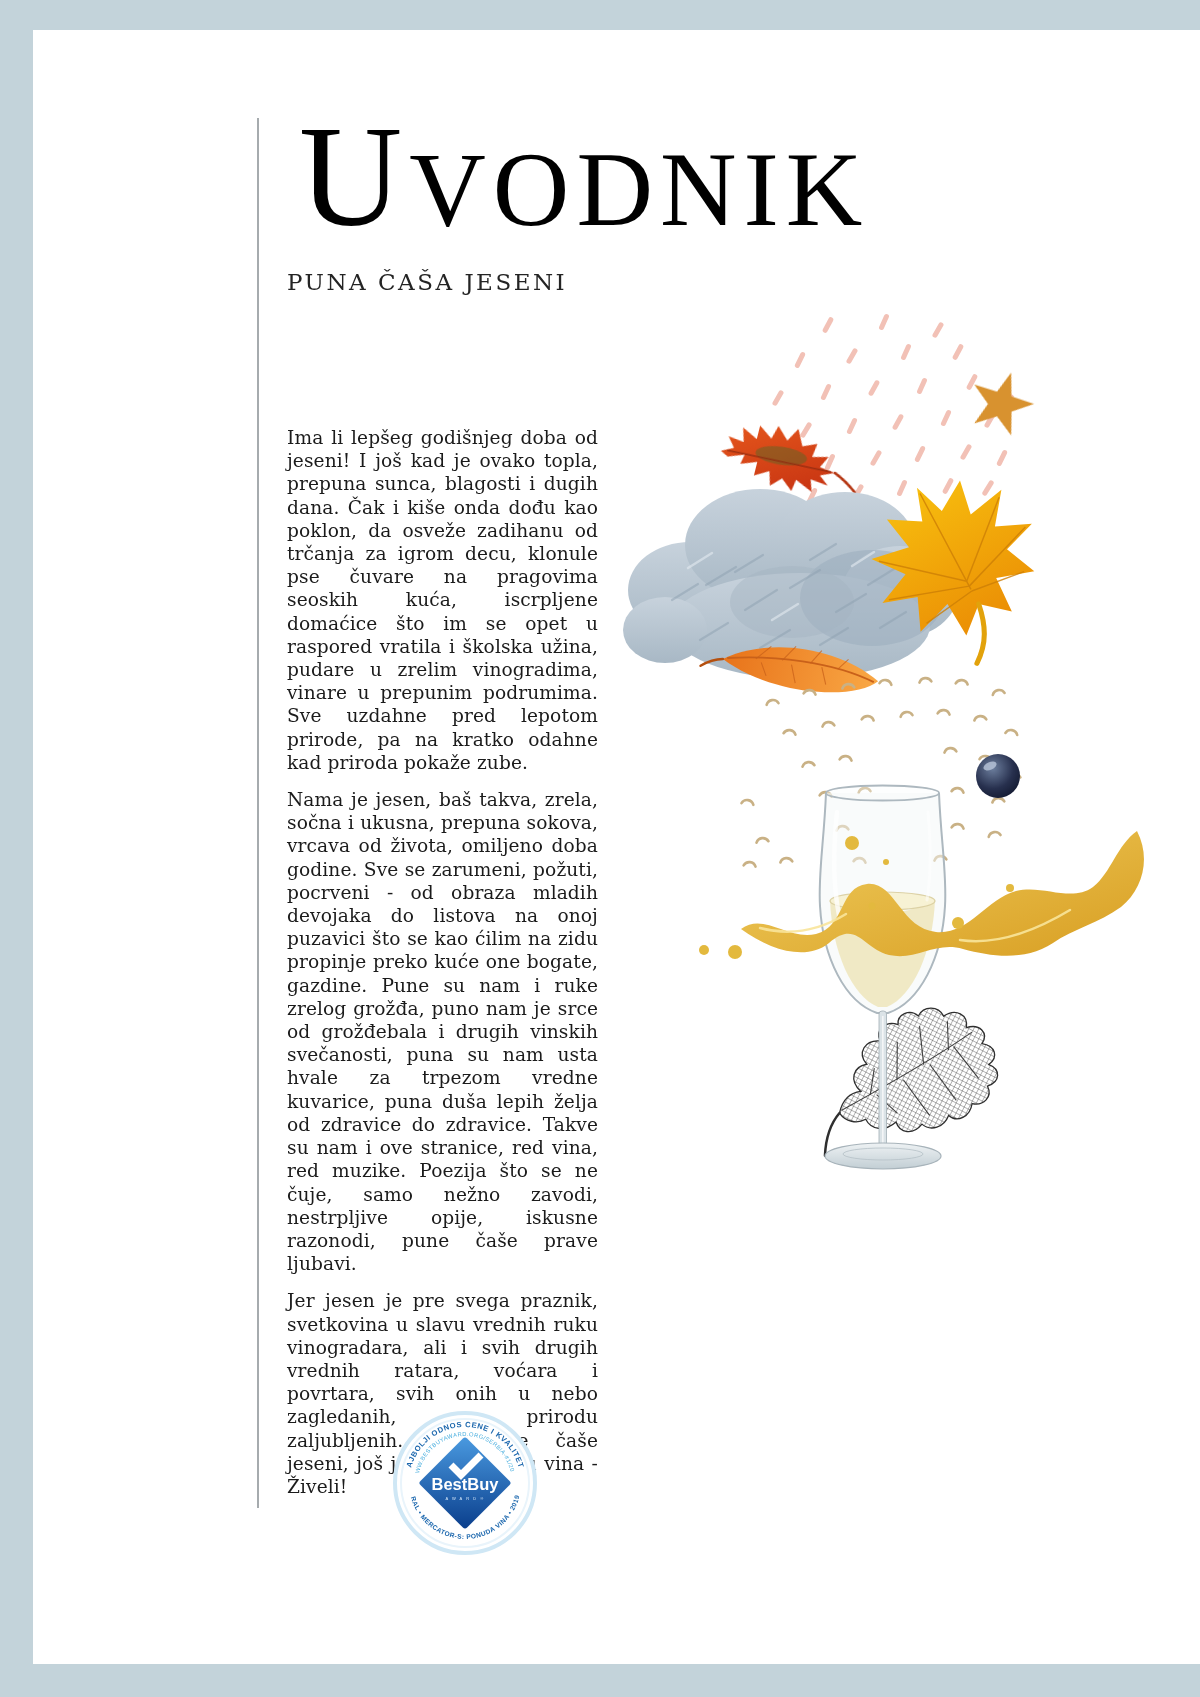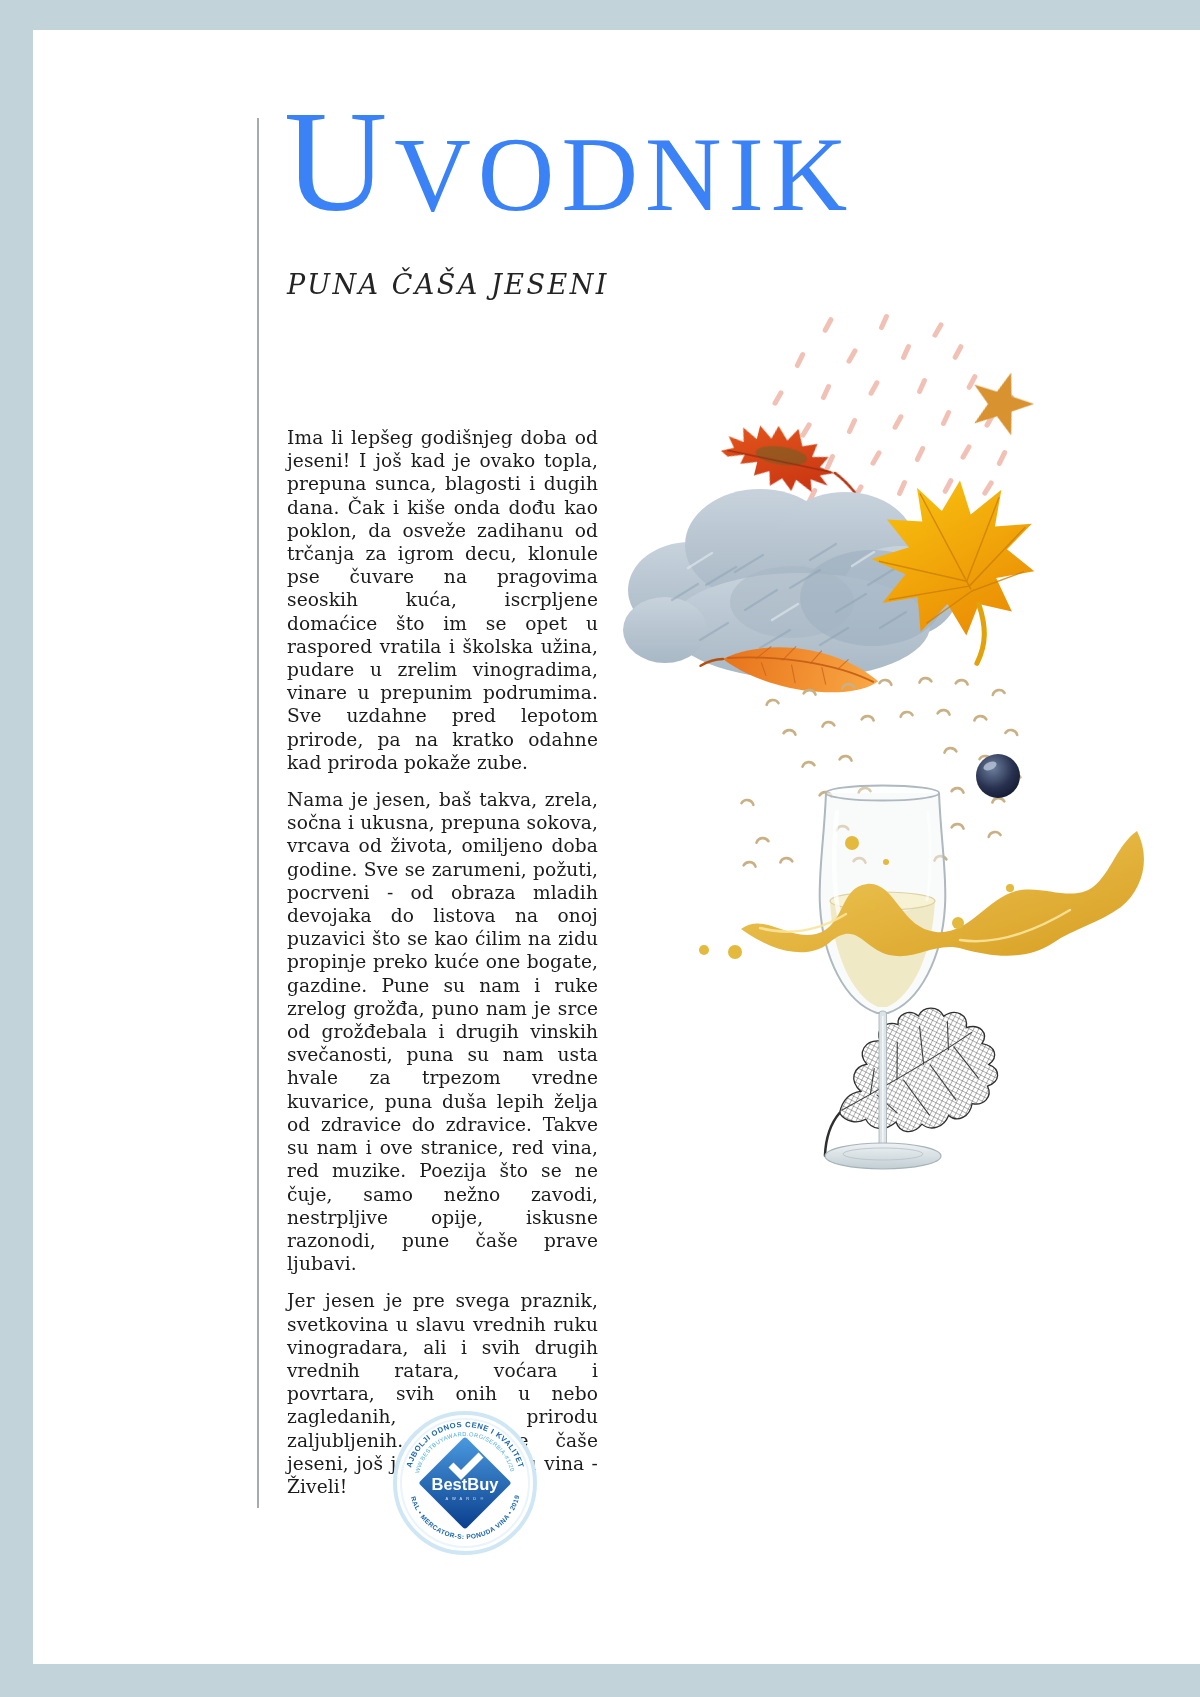--- a/index.html
+++ b/index.html
@@ -3,25 +3,25 @@
 <meta charset="utf-8">
 <style>
   html,body{margin:0;padding:0;background:#ffffff;}
   .page{position:relative;width:1200px;height:1697px;background:#ffffff;overflow:hidden;
         font-family:"DejaVu Serif", serif;color:#1b1b1b;}
   .frame{position:absolute;background:#c3d3da;}
   .frame-top{left:0;top:0;width:1200px;height:30px;}
   .frame-left{left:0;top:0;width:33px;height:1697px;}
   .frame-bottom{left:0;top:1664px;width:1200px;height:33px;}
   .vrule{position:absolute;left:257px;top:118px;width:2px;height:1390px;background:#a6abae;}
-  h1.title{position:absolute;left:284px;top:92px;margin:0;font-family:"Liberation Serif", serif;
-           font-weight:500;font-size:106px;line-height:140px;letter-spacing:7px;color:#3b82f6;}
+  h1.title{position:absolute;left:284px;top:92px;margin:15px;font-family:"Liberation Serif", serif;
+           font-weight:500;font-size:106px;line-height:140px;letter-spacing:7px;color:#000000;}
   h1.title::first-letter{font-size:143px;}
   h2.subtitle{position:absolute;left:287px;top:268px;margin:0;font-weight:normal;
-              font-size:27px;line-height:1.25;letter-spacing:2.5px;color:#242424;font-style:italic;}
+              font-size:23px;line-height:1.25;letter-spacing:2.5px;color:#242424;}
   .body-text{position:absolute;left:287px;top:414px;width:311px;margin-top:12px;}
   .body-text p{margin:0 0 14px 0;font-size:18.6px;line-height:23.2px;text-align:justify;
                letter-spacing:0.1px;color:#1b1b1b;}
   .illustration{position:absolute;left:600px;top:290px;width:600px;height:910px;}
   .badge{position:absolute;left:390px;top:1408px;width:150px;height:150px;}
   .badge text{font-family:"Liberation Sans", sans-serif;}
 </style>
 </head>
 <body>
 

